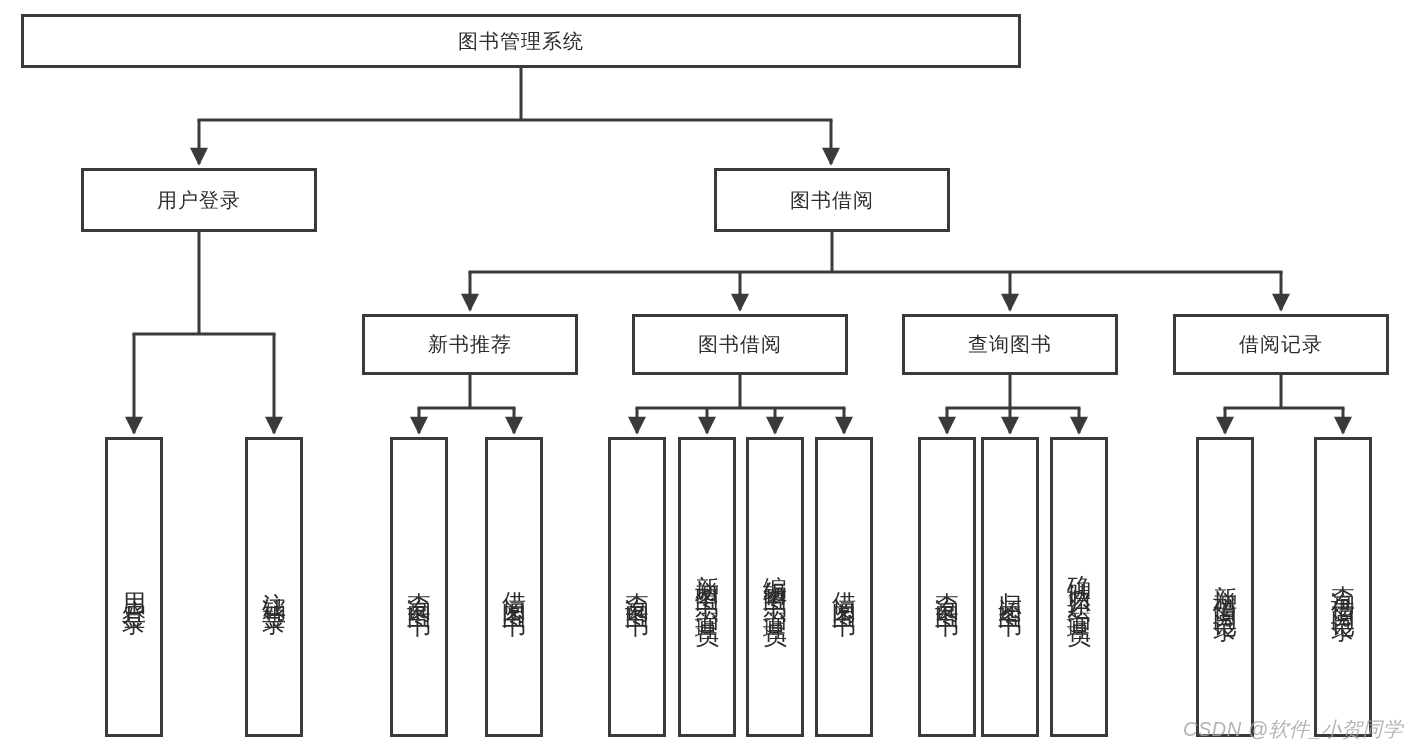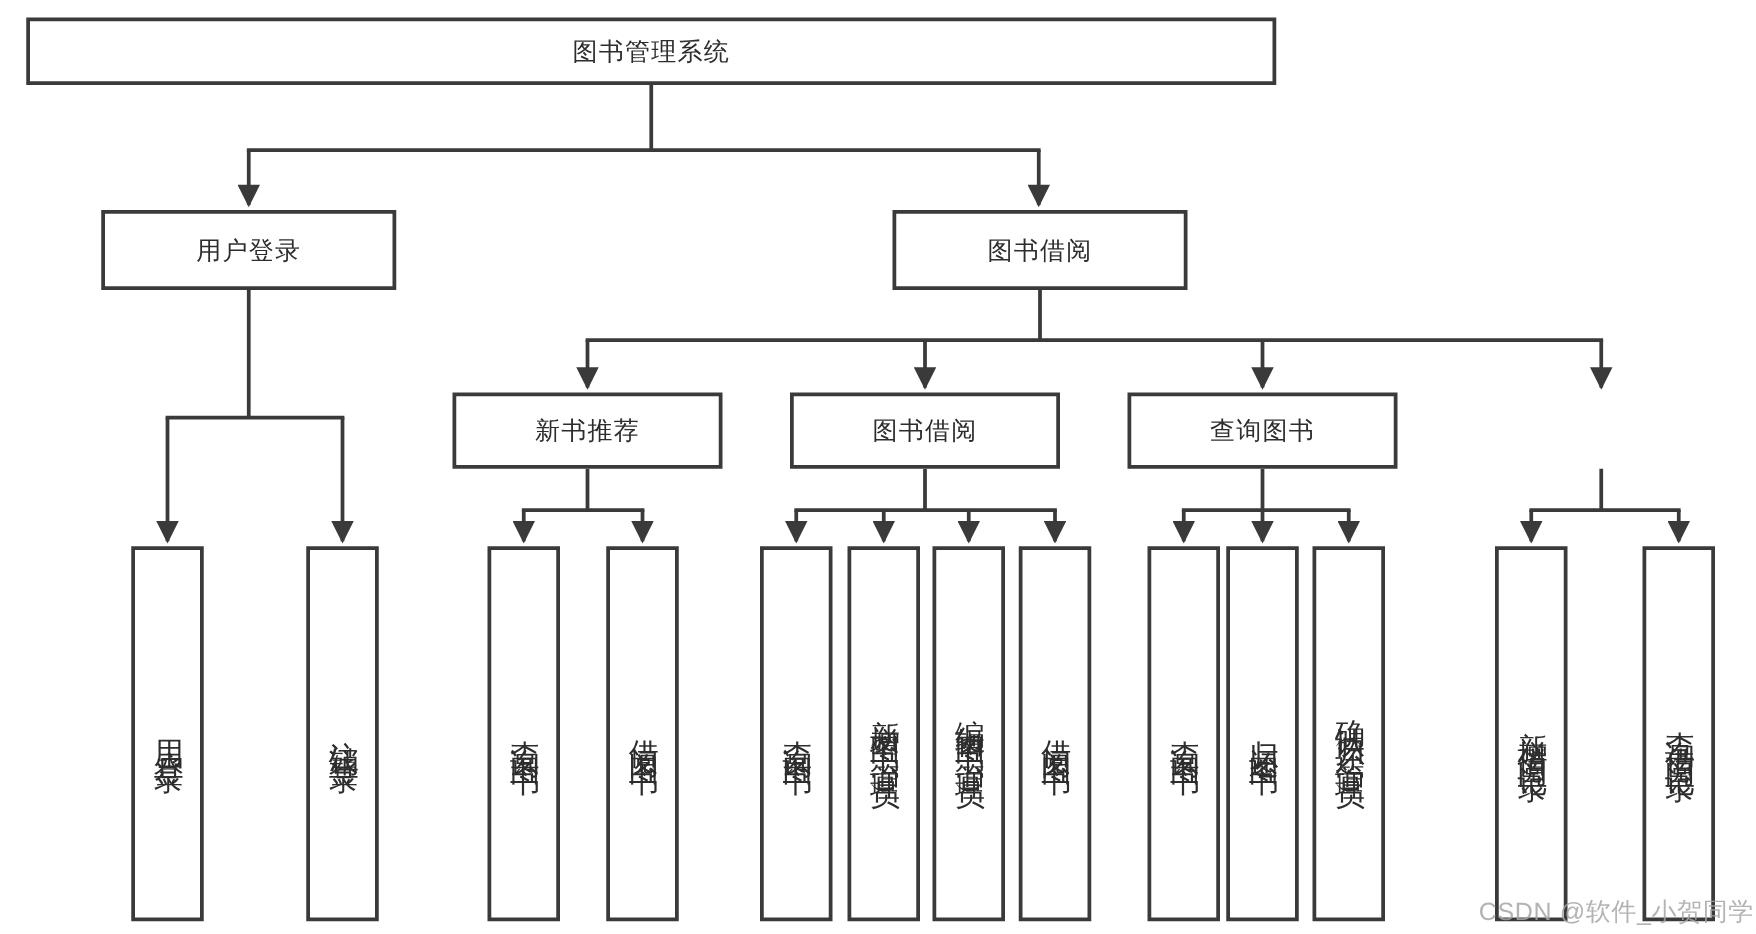--- a/index.html
+++ b/index.html
@@ -33,20 +33,21 @@
     letter-spacing:7px;
     line-height:1;
   }
   .watermark{
     position:absolute;
     z-index:5;
     font-size:20px;
     letter-spacing:0.5px;
     white-space:nowrap;
     opacity:0.85;
+    font-style:italic;
   }
 </style>
 </head>
 <body>
 
 <div id="canvas">
 
   <svg id="wires" width="1405" height="747" viewBox="0 0 1405 747">
     <defs>
       <marker id="arr" viewBox="0 0 10 10" refX="9" refY="5" markerWidth="6.5" markerHeight="6" orient="auto">
@@ -87,20 +88,21 @@
   </svg>
 
   <div class="box h" style="left:21px;top:14px;width:1000px;height:54px">图书管理系统</div>
 
   <div class="box h" style="left:81px;top:168px;width:236px;height:64px">用户登录</div>
   <div class="box h" style="left:714px;top:168px;width:236px;height:64px">图书借阅</div>
 
   <div class="box h" style="left:632px;top:314px;width:216px;height:61px">图书借阅</div>
   <div class="box h" style="left:362px;top:314px;width:216px;height:61px">新书推荐</div>
   <div class="box h" style="left:902px;top:314px;width:216px;height:61px">查询图书</div>
+  <div class="box h" style="left:1173px;top:314px;width:216px;height:61px">借阅记录</div>
 
   <div class="box v" style="left:105px;top:437px;width:58px;height:300px">用户登录</div>
   <div class="box v" style="left:245px;top:437px;width:58px;height:300px">注销登录</div>
 
   <div class="box v" style="left:390px;top:437px;width:58px;height:300px">查询图书</div>
   <div class="box v" style="left:485px;top:437px;width:58px;height:300px">借阅图书</div>
 
   <div class="box v" style="left:608px;top:437px;width:58px;height:300px">查询图书</div>
   <div class="box v" style="left:678px;top:437px;width:58px;height:300px">新增图书（管理员）</div>
   <div class="box v" style="left:746px;top:437px;width:58px;height:300px">编辑图书（管理员）</div>

